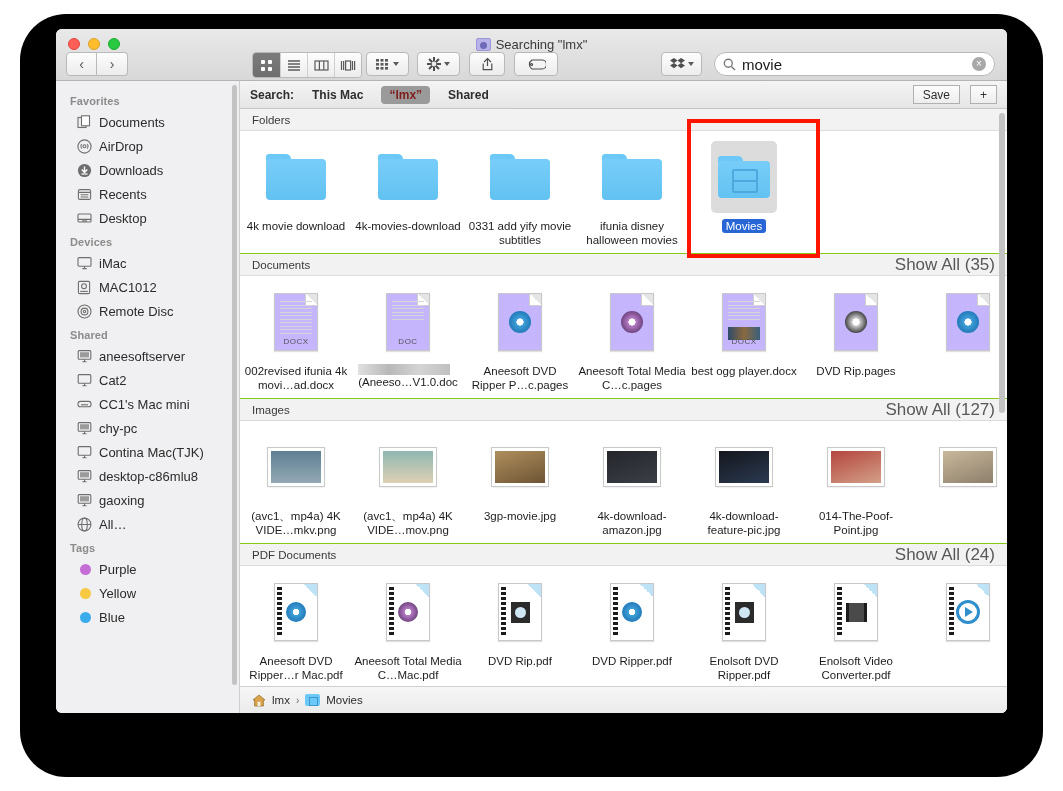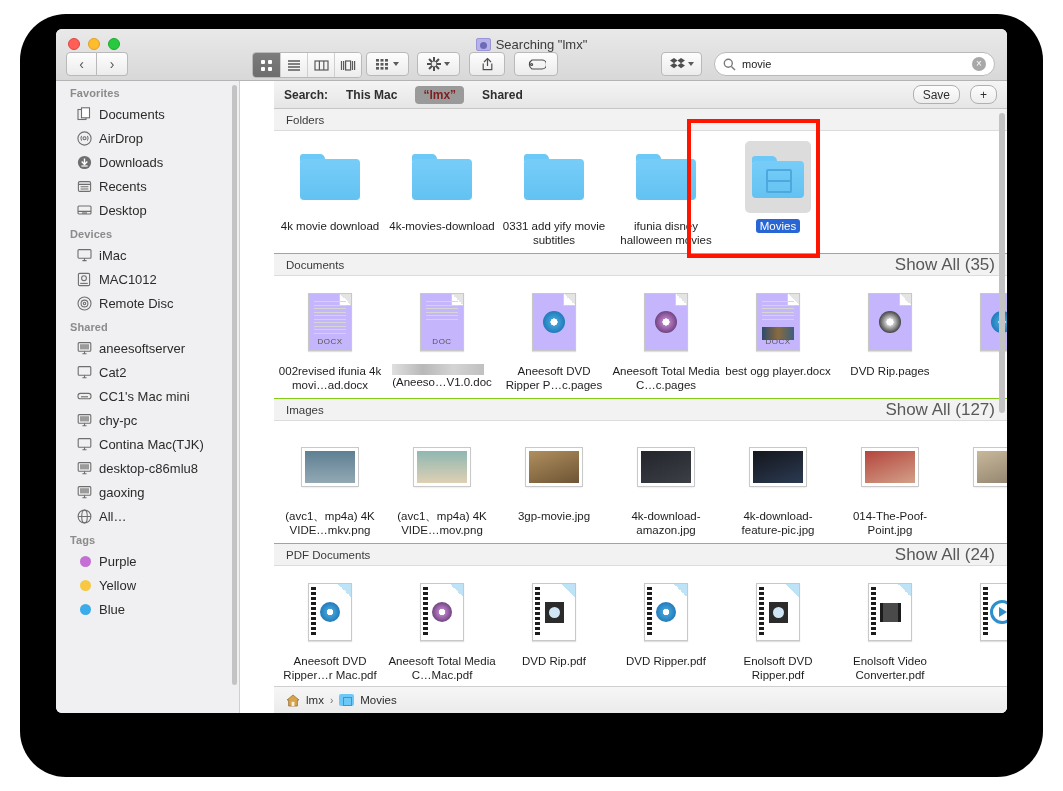--- a/index.html
+++ b/index.html
@@ -90,71 +90,71 @@
     display: flex; align-items: center; justify-content: center; gap: 3px;
   }
   .caret { width:0;height:0;border-left:3.5px solid transparent;border-right:3.5px solid transparent;border-top:4px solid #5a5a5a; }
 
   .searchwrap {
     position: absolute; right: 12px; top: 2px;
     width: 281px; height: 24px;
     background: #ffffff; border: 1px solid #b9b9b9; border-radius: 12px;
     display: flex; align-items: center; padding: 0 8px; gap: 6px;
   }
-  .search-val { font-size: 11px; color: #1a1a1a; flex: 1; }
+  .search-val { font-size: 15px; color: #1a1a1a; flex: 1; }
   .clear-ic {
     width: 14px; height: 14px; border-radius: 50%; background: #a8a8a8;
     color: #fff; font-size: 10px; line-height: 14px; text-align: center;
   }
   .dropbox-tb { position: absolute; right: 305px; top: 2px; width: 41px; height: 24px; }
 
   
   .body { flex: 1; display: flex; min-height: 0; }
 
   
   .sidebar {
     width: 184px; flex: 0 0 184px;
     background: #f0f0f2;
     border-right: 1px solid #cfcfcf;
-    padding-top: 0;
+    padding-top: 8px;
     overflow: hidden; position: relative;
   }
   .sb-head {
     font-size: 11px; font-weight: bold; color: #8b8b8b;
     padding: 6px 0 3px 14px; letter-spacing: .1px;
   }
   .sb-item {
     display: flex; align-items: center; gap: 7px;
     height: 24px; padding-left: 20px; font-size: 13px; color: #2b2b2b;
   }
   .sb-ic { width: 16px; height: 16px; flex: 0 0 16px; display:flex;align-items:center;justify-content:center; }
   .tagdot { width: 11px; height: 11px; border-radius: 50%; margin-left: 2px; }
   .sb-scroll {
     position: absolute; right: 2px; top: 4px; width: 5px; height: 600px;
     background: #c3c3c3; border-radius: 3px;
   }
 
   
-  .content { flex: 1; min-width: 0; display: flex; flex-direction: column; background: #fff; position: relative; padding-left: 34px; }
+  .content { flex: 1; min-width: 0; display: flex; flex-direction: column; background: #fff; position: relative; }
 
   .scopebar {
     height: 28px; flex: 0 0 28px;
     background: linear-gradient(180deg,#f4f4f4,#e6e6e6);
     border-bottom: 1px solid #c6c6c6;
     display: flex; align-items: center; padding: 0 10px; gap: 10px;
     font-size: 12px;
   }
   .scope-label { font-weight: bold; color: #2e2e2e; }
   .scope-opt { font-weight: bold; color: #2e2e2e; padding: 2px 8px; border-radius: 4px; }
   .scope-opt.sel { background: #9a9a9a; color: #7f1d1d; }
   .spacer { flex: 1; }
   .minibtn {
     height: 19px; padding: 0 9px;
     background: linear-gradient(180deg,#fdfdfd,#ededed);
-    border: 1px solid #b0b0b0; border-radius: 8px;
+    border: 1px solid #b0b0b0; border-radius: 0;
     font-size: 12px; color: #2e2e2e;
     display: flex; align-items: center; justify-content: center;
   }
 
   .results { flex: 1; overflow: hidden; position: relative; }
   .res-scroll {
     position: absolute; right: 2px; top: 4px; width: 6px; height: 300px;
     background: #c3c3c3; border-radius: 3px; z-index: 5;
   }
 

